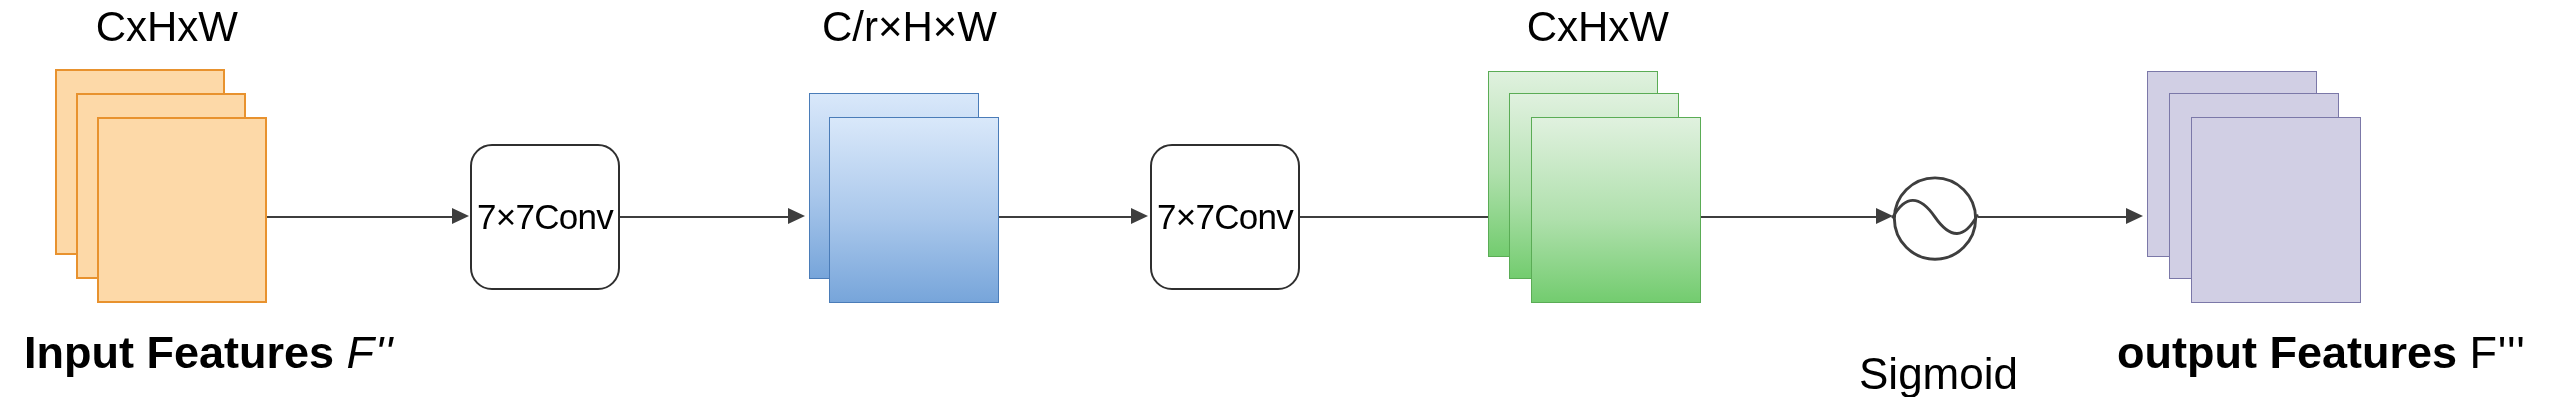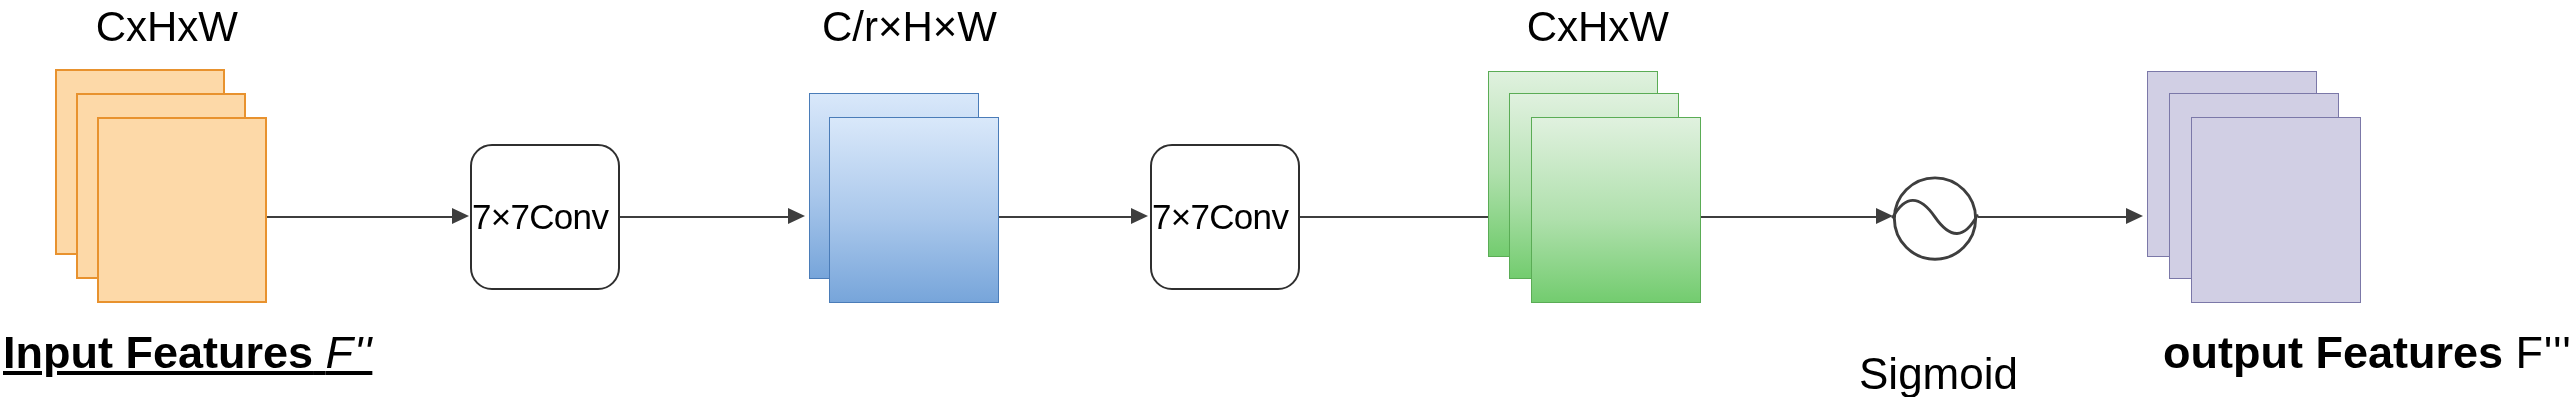--- a/index.html
+++ b/index.html
@@ -34,21 +34,21 @@
   .sheet{
     position:absolute;width:170px;height:186px;box-sizing:border-box;
   }
   .sheet.orange{background:var(--orange-fill);border:2.2px solid var(--orange-border);}
   .sheet.blue{background:linear-gradient(180deg,var(--blue-top) 0%,#A9C7EB 55%,var(--blue-bottom) 100%);border:1.5px solid var(--blue-border);}
   .sheet.green{background:linear-gradient(180deg,var(--green-top) 0%,#AFE0AC 55%,var(--green-bottom) 100%);border:1.5px solid var(--green-border);}
   .sheet.purple{background:var(--purple-fill);border:1.5px solid var(--purple-border);}
   .conv-box{
     position:absolute;top:144px;width:150px;height:146px;box-sizing:border-box;
     background:#FFFFFF;border:2.2px solid var(--conv-border);border-radius:22px;
-    display:flex;align-items:center;
+    display:flex;align-items:center;justify-content:center;
     font-size:35px;letter-spacing:-0.7px;white-space:nowrap;
   }
   .flow-line{
     position:absolute;top:216px;height:2.2px;background:var(--line);
   }
   .arrow-head{
     position:absolute;top:208px;width:0;height:0;
     border-left:17.5px solid var(--line);
     border-top:8px solid transparent;
     border-bottom:8px solid transparent;
@@ -108,22 +108,22 @@
   <path d="M 4 58 Q 30 12 62 58 Q 94 104 120 56" fill="none" stroke="#3E3E3E" stroke-width="4" stroke-linecap="round"></path>
 </svg>
 <div class="sigmoid-caption">Sigmoid</div>
 
 <div>
   <div class="sheet purple" style="left:2147px;top:71px;"></div>
   <div class="sheet purple" style="left:2169px;top:93px;"></div>
   <div class="sheet purple" style="left:2191px;top:117px;"></div>
 </div>
 
-<div class="caption" style="left:3px;text-decoration:underline;">
+<div class="caption" style="left:24px;">
   <span>Input Features</span>
   <span class="math-italic">F''</span>
 </div>
 
-<div class="caption" style="left:2117px;margin-left:46px;">
+<div class="caption" style="left:2117px;">
   <span>output Features</span>
   <span class="math-upright">F'''</span>
 </div>
 
 
 </body></html>

